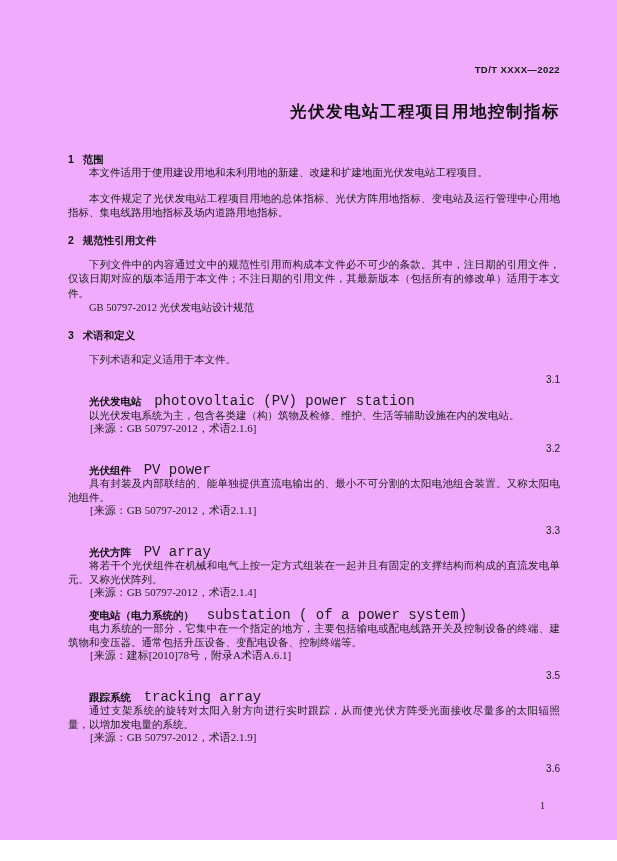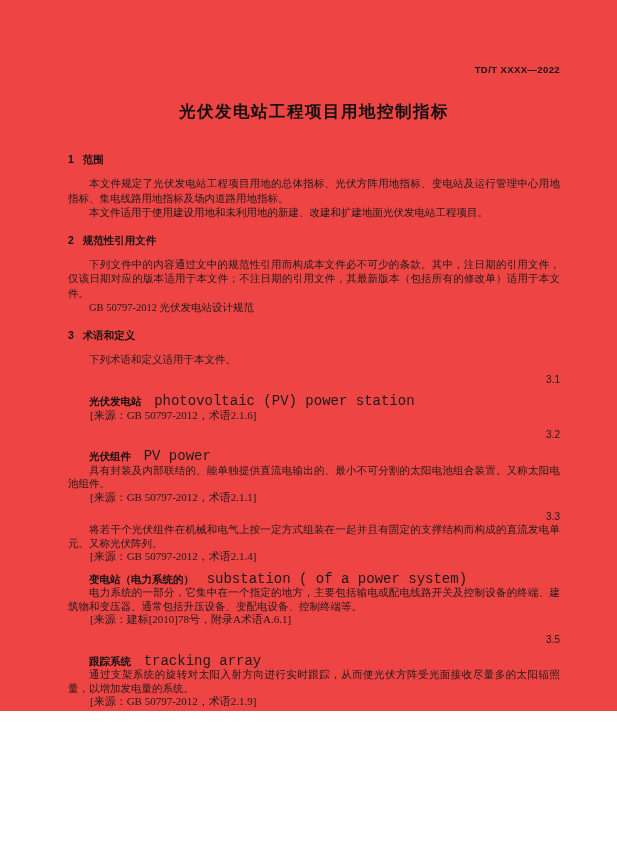--- a/index.html
+++ b/index.html
@@ -3,40 +3,40 @@
 <meta charset="utf-8">
 <style>
   html, body {
     margin: 0;
     padding: 0;
     background: #ffffff;
   }
   .page {
     position: relative;
     width: 617px;
-    height: 711px;
-    background: #ef4444;
+    height: 840px;
+    background: #f0abfc;
     box-sizing: border-box;
     padding: 64px 57px 0 68px;
     color: #1c1c1c;
     font-family: "Liberation Serif", "DejaVu Serif", serif;
     overflow: hidden;
   }
   .header-code {
     text-align: right;
     font-family: "Liberation Sans", sans-serif;
     font-weight: bold;
     font-size: 9.5px;
     line-height: 12px;
     letter-spacing: 0.4px;
     color: #161616;
   }
   .doc-title {
     margin-top: 24px;
-    text-align: center;
+    text-align: right;
     font-family: "Liberation Sans", sans-serif;
     font-weight: bold;
     font-size: 16.5px;
     line-height: 22px;
     letter-spacing: 1.5px;
     color: #111111;
   }
   .section-heading {
     display: flex;
     gap: 9px;
@@ -112,52 +112,57 @@
 <div class="page">
 
   <div class="header-code">TD/T XXXX—2022</div>
 
   <div class="doc-title">光伏发电站工程项目用地控制指标</div>
 
   <div class="section-heading sh-1">
     <span>1</span>
     <span>范围</span>
   </div>
+  <p class="body-par">本文件适用于使用建设用地和未利用地的新建、改建和扩建地面光伏发电站工程项目。</p>
   <p class="body-par par-first">本文件规定了光伏发电站工程项目用地的总体指标、光伏方阵用地指标、变电站及运行管理中心用地指标、集电线路用地指标及场内道路用地指标。</p>
-  <p class="body-par">本文件适用于使用建设用地和未利用地的新建、改建和扩建地面光伏发电站工程项目。</p>
 
   <div class="section-heading sh-2">
     <span>2</span>
     <span>规范性引用文件</span>
   </div>
   <p class="body-par par-first">下列文件中的内容通过文中的规范性引用而构成本文件必不可少的条款。其中，注日期的引用文件，仅该日期对应的版本适用于本文件；不注日期的引用文件，其最新版本（包括所有的修改单）适用于本文件。</p>
   <p class="body-par">GB 50797-2012 光伏发电站设计规范</p>
 
   <div class="section-heading sh-3">
     <span>3</span>
     <span>术语和定义</span>
   </div>
   <p class="body-par par-first">下列术语和定义适用于本文件。</p>
 
   <div class="term-no">3.1</div>
   <div class="term-line">
     <span class="term-cn">光伏发电站</span>
     <span class="term-en">photovoltaic (PV) power station</span>
   </div>
+  <p class="term-def">以光伏发电系统为主，包含各类建（构）筑物及检修、维护、生活等辅助设施在内的发电站。</p>
   <p class="term-src">[来源：GB 50797-2012，术语2.1.6]</p>
 
   <div class="term-no">3.2</div>
   <div class="term-line">
     <span class="term-cn">光伏组件</span>
     <span class="term-en">PV power</span>
   </div>
   <p class="term-def">具有封装及内部联结的、能单独提供直流电输出的、最小不可分割的太阳电池组合装置。又称太阳电池组件。</p>
   <p class="term-src">[来源：GB 50797-2012，术语2.1.1]</p>
 
   <div class="term-no">3.3</div>
+  <div class="term-line">
+    <span class="term-cn">光伏方阵</span>
+    <span class="term-en">PV array</span>
+  </div>
   <p class="term-def">将若干个光伏组件在机械和电气上按一定方式组装在一起并且有固定的支撑结构而构成的直流发电单元。又称光伏阵列。</p>
   <p class="term-src">[来源：GB 50797-2012，术语2.1.4]</p>
 
   <div class="term-line">
     <span class="term-cn">变电站（电力系统的）</span>
     <span class="term-en">substation ( of a power system)</span>
   </div>
   <p class="term-def">电力系统的一部分，它集中在一个指定的地方，主要包括输电或配电线路开关及控制设备的终端、建筑物和变压器。通常包括升压设备、变配电设备、控制终端等。</p>
   <p class="term-src">[来源：建标[2010]78号，附录A术语A.6.1]</p>
 

